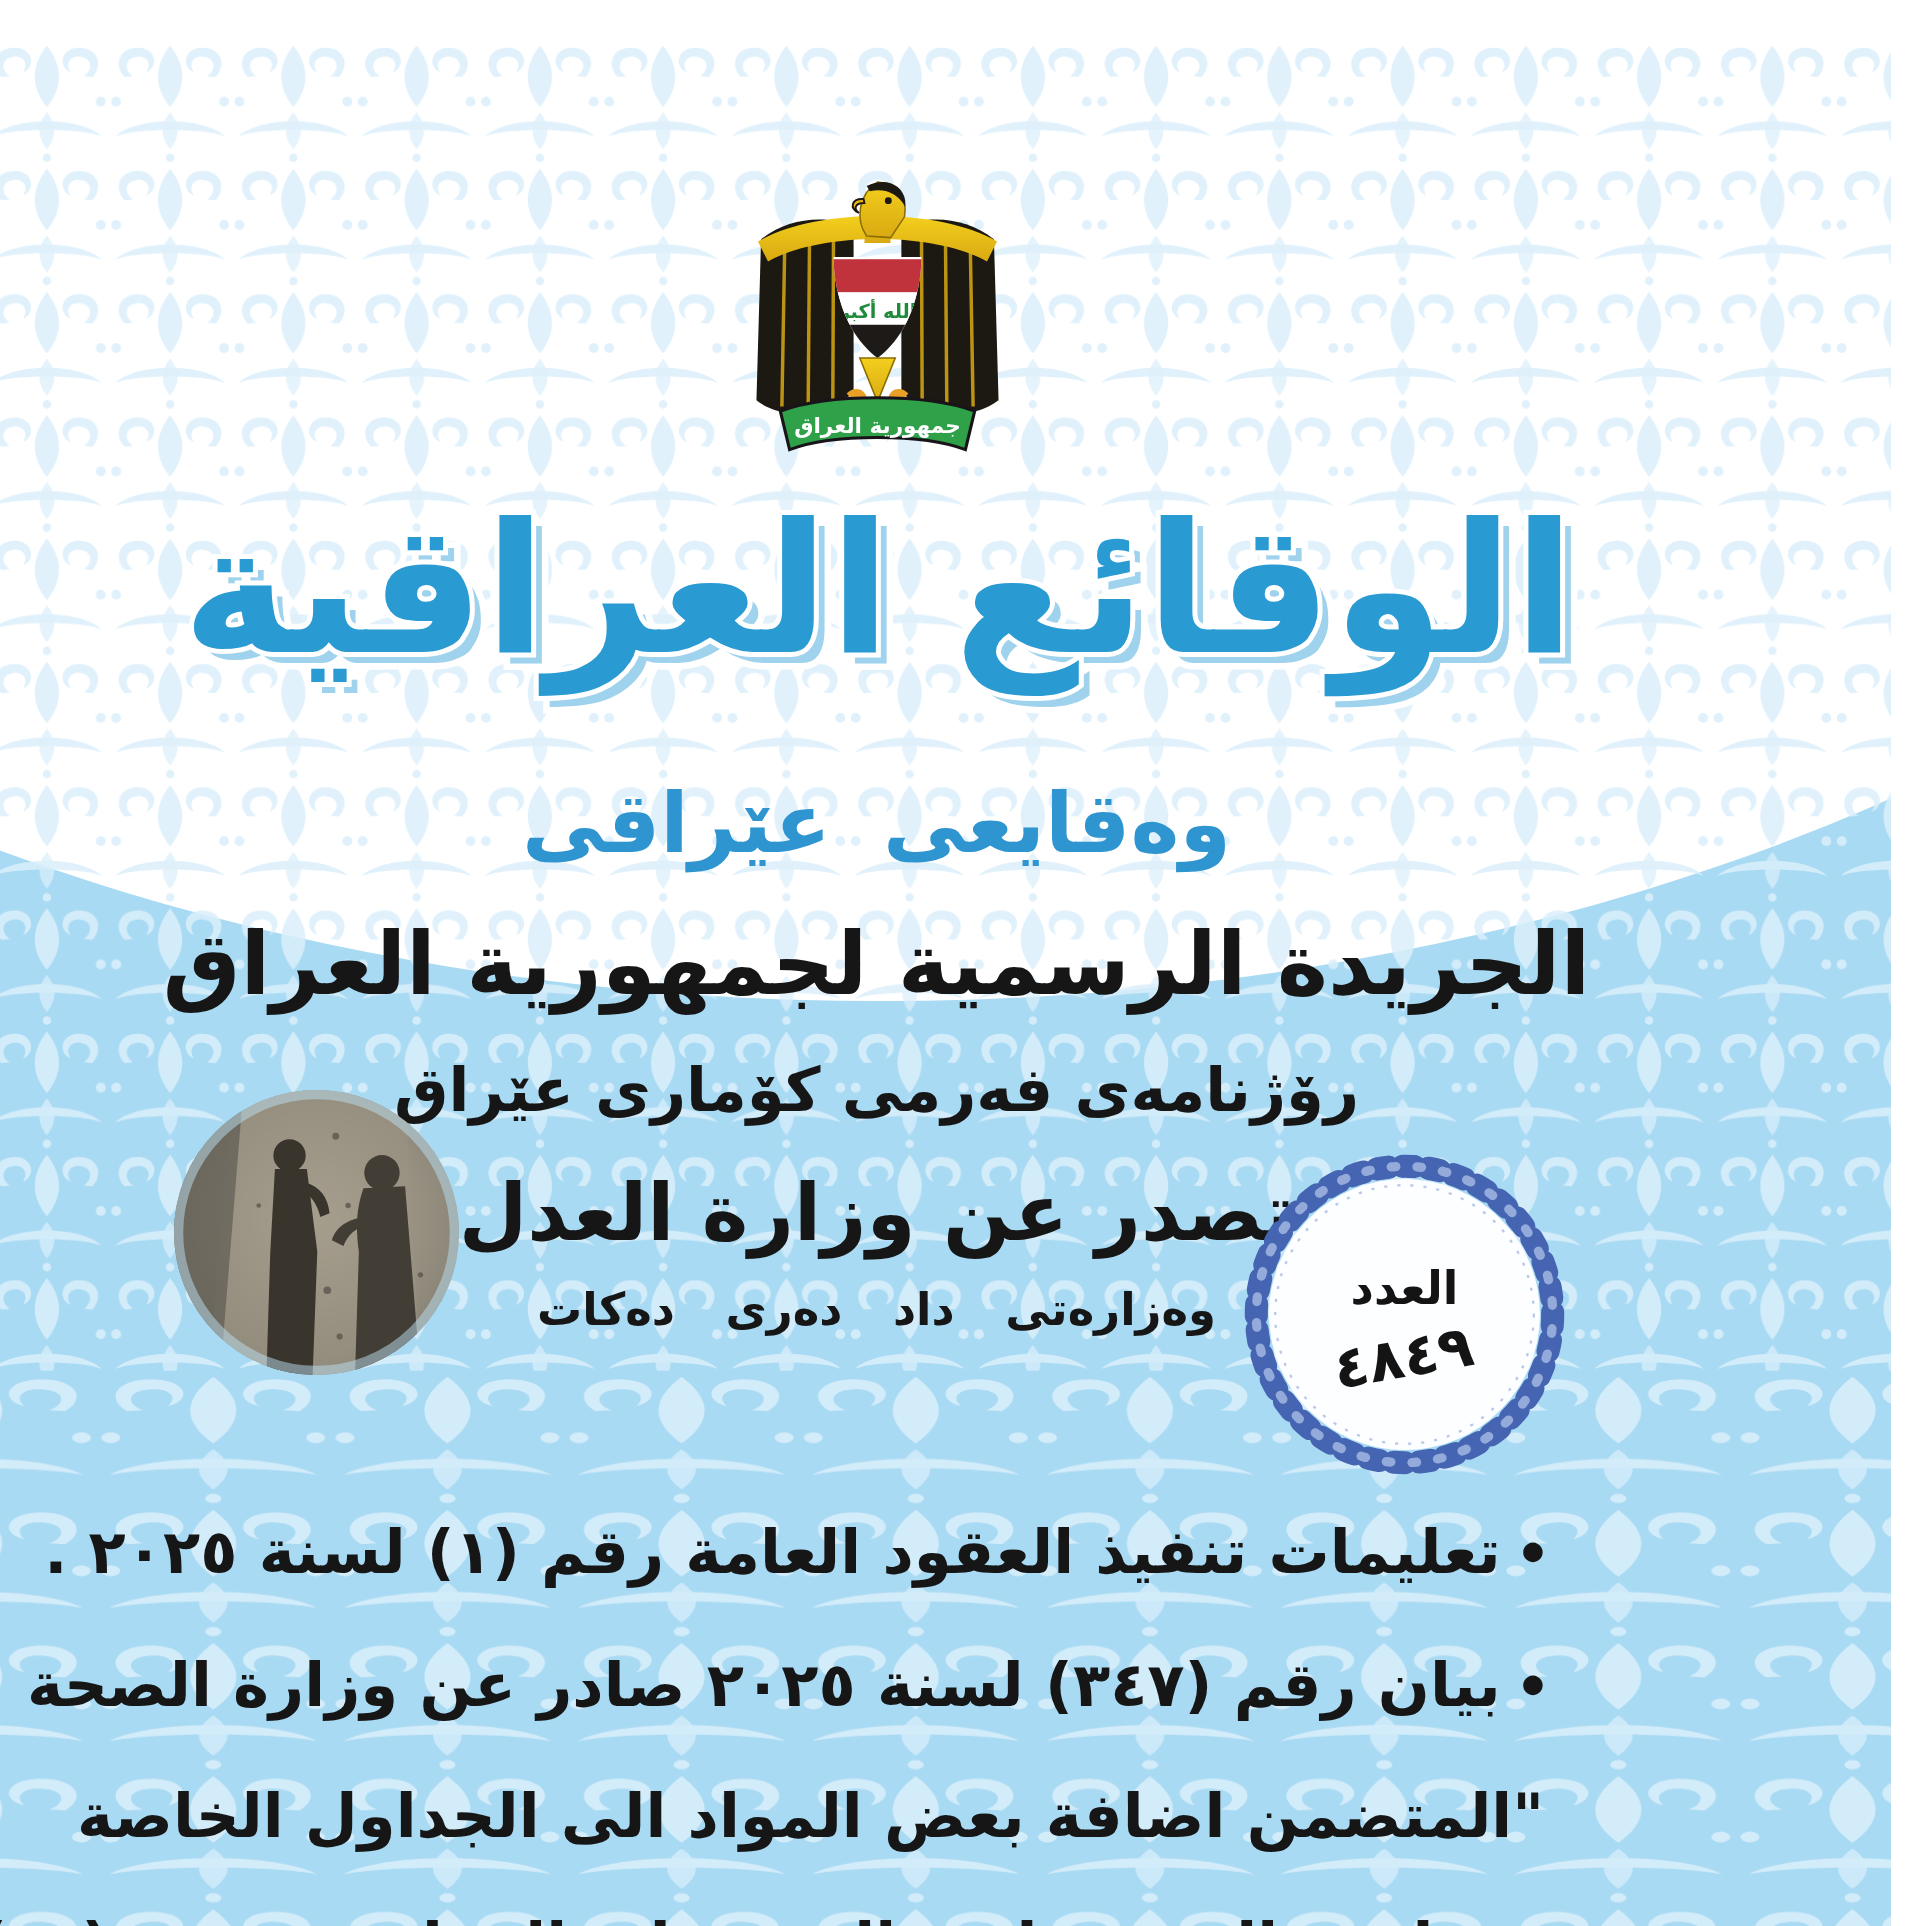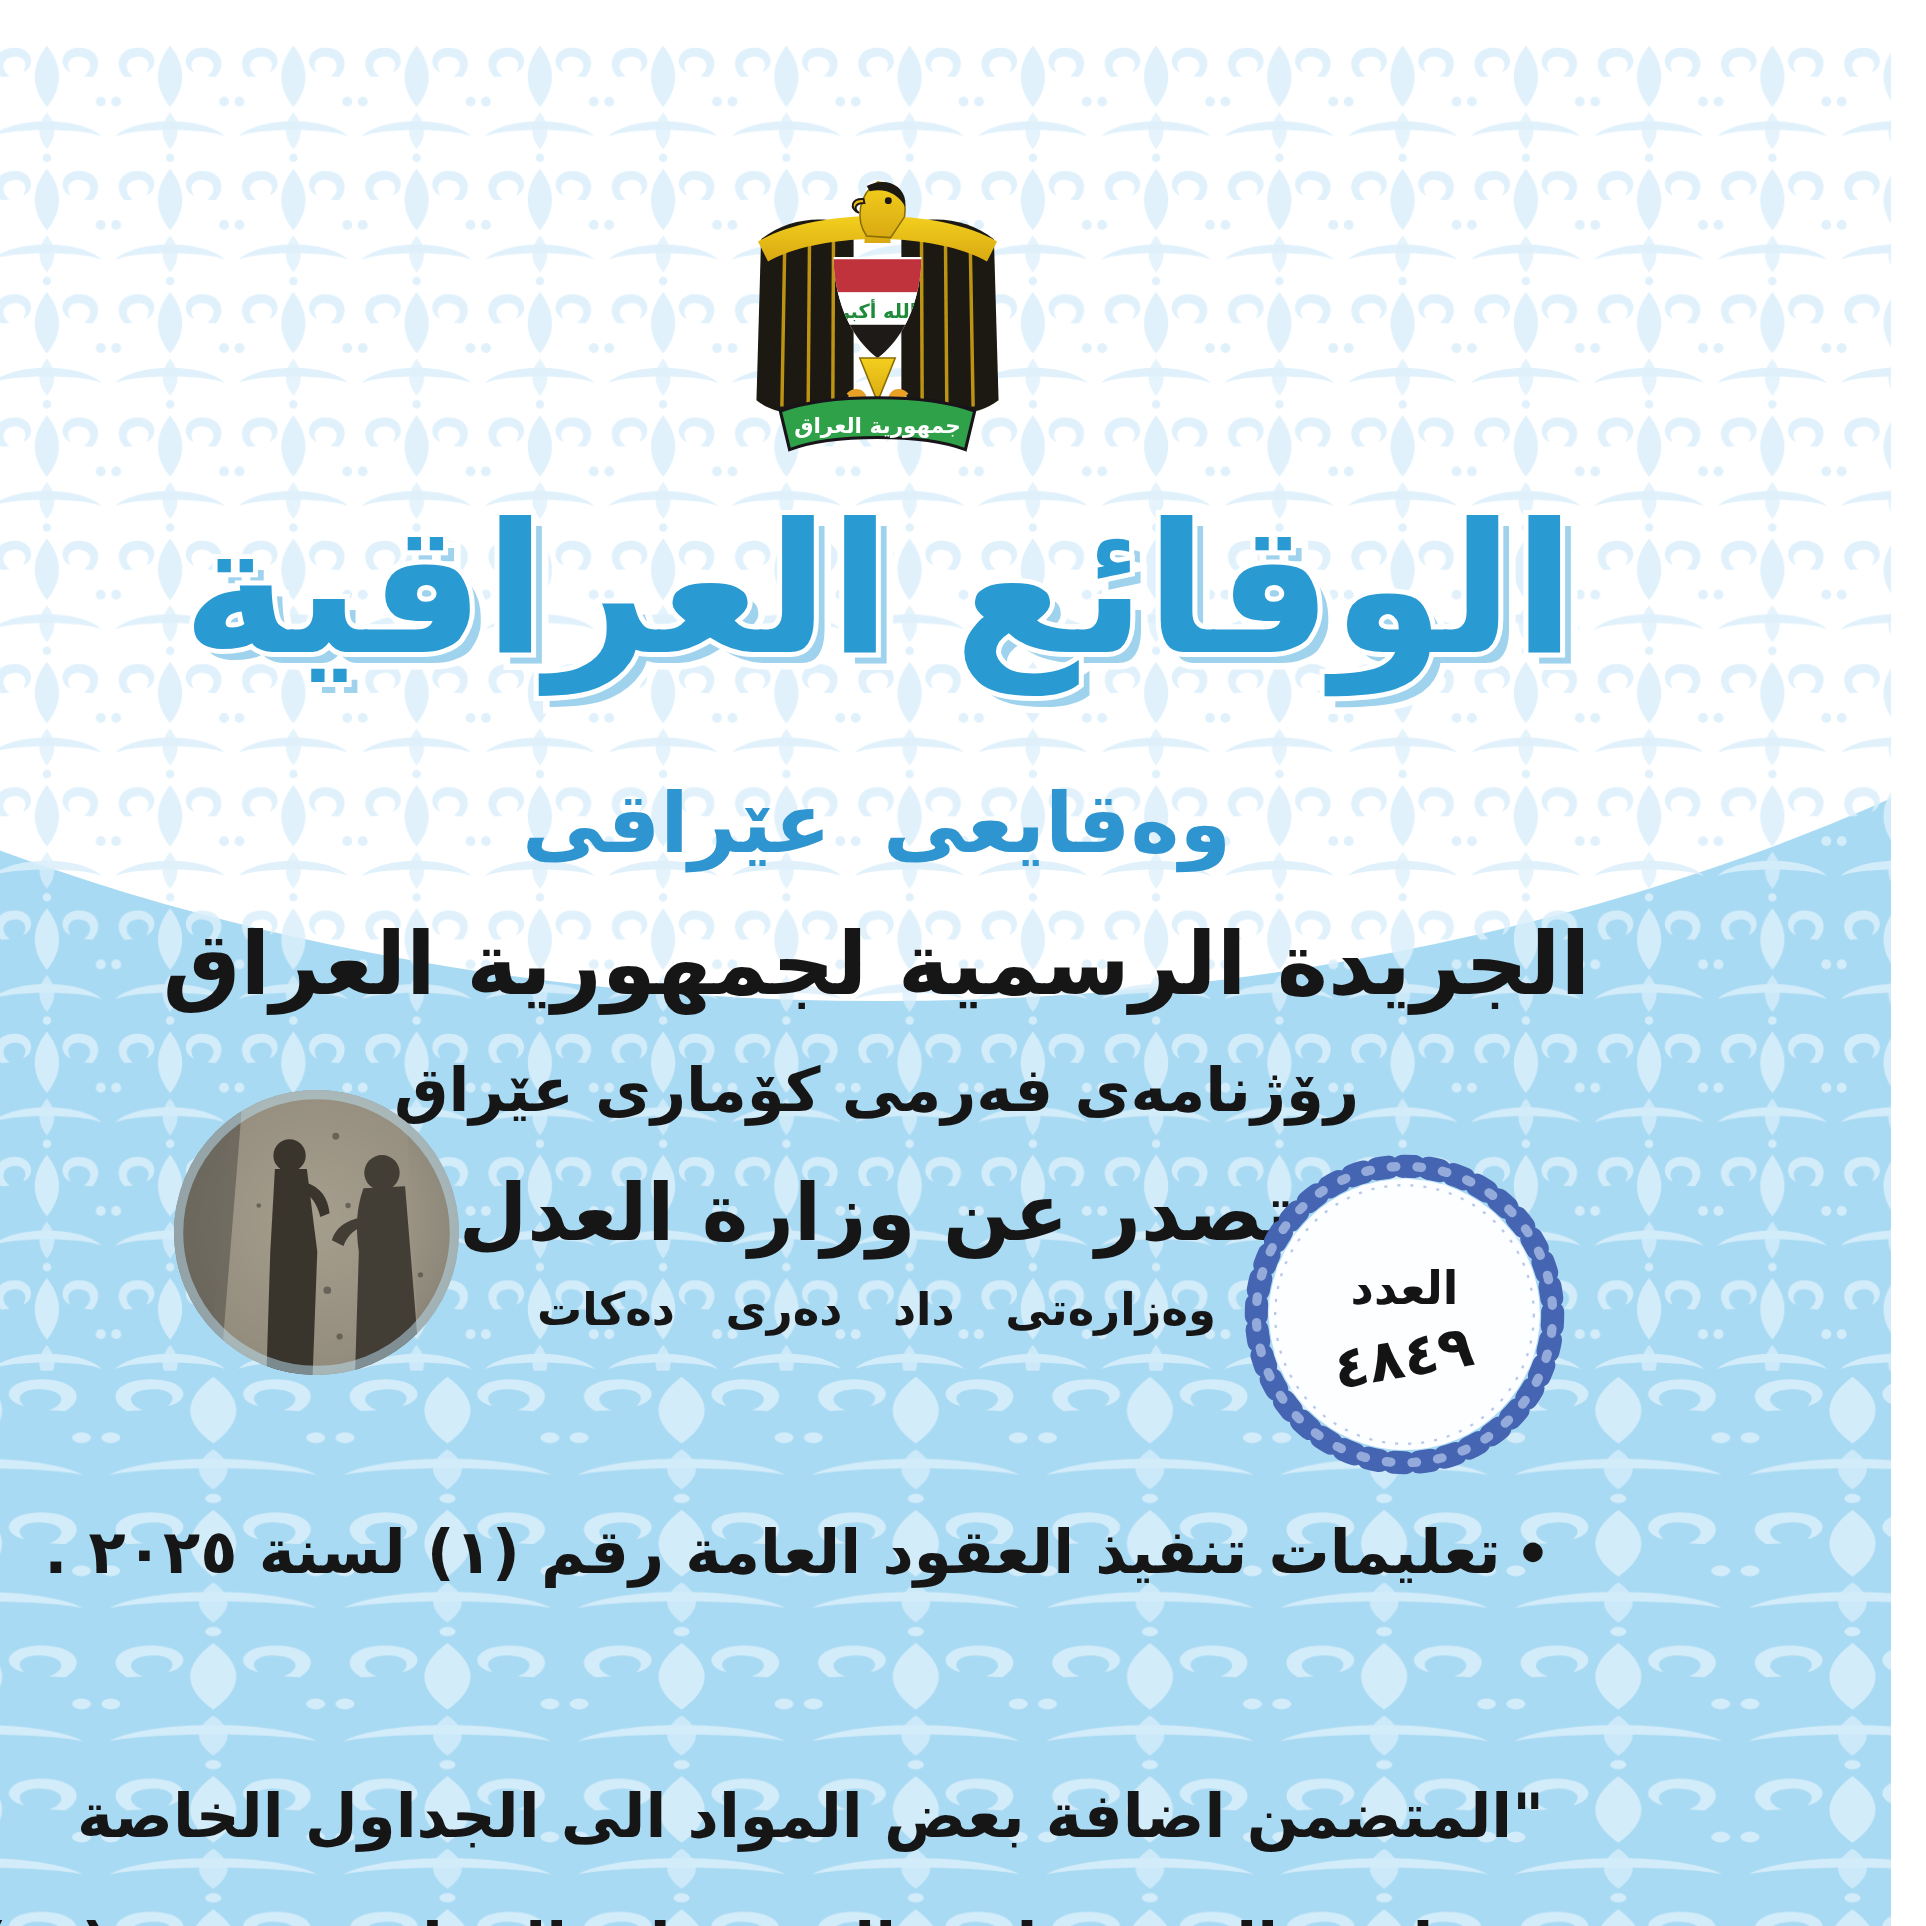--- a/index.html
+++ b/index.html
@@ -167,19 +167,20 @@
       <circle cx="430" cy="430" r="385" fill="none" stroke="#4565b2" stroke-width="60" stroke-dasharray="30 37" stroke-linecap="round"></circle>
       <circle cx="430" cy="430" r="385" fill="none" stroke="#93aadb" stroke-width="24" stroke-dasharray="12 55" stroke-dashoffset="30" stroke-linecap="round"></circle>
       <circle cx="430" cy="430" r="336" fill="none" stroke="#b8c9e8" stroke-width="6" stroke-dasharray="8 26"></circle>
       <text x="430" y="402" font-size="118" font-weight="bold" fill="#141414" text-anchor="middle" font-family="DejaVu Sans, sans-serif">العدد</text>
       <text x="430" y="592" font-size="150" font-weight="bold" fill="#141414" text-anchor="middle" font-family="DejaVu Sans, sans-serif" transform="rotate(-10 430 560)">٤٨٤٩</text>
     </svg>
   </div>
 
   <div class="toc">
     <div class="toc-line tl1"><span class="bullet">●</span><span>تعليمات تنفيذ العقود العامة رقم (١) لسنة ٢٠٢٥ .</span></div>
+    <div class="toc-line tl2"><span class="bullet">●</span><span>بيان رقم (٣٤٧) لسنة ٢٠٢٥ صادر عن وزارة الصحة</span></div>
     <div class="toc-line tl3"><span>"المتضمن اضافة بعض المواد الى الجداول الخاصة</span></div>
     <div class="toc-line tl4"><span>بقــانون المخــدرات والمــؤثرات العقليــة رقــم (٥٠)</span></div>
 
   </div>
 
 </div>
 
 
 </body></html>

